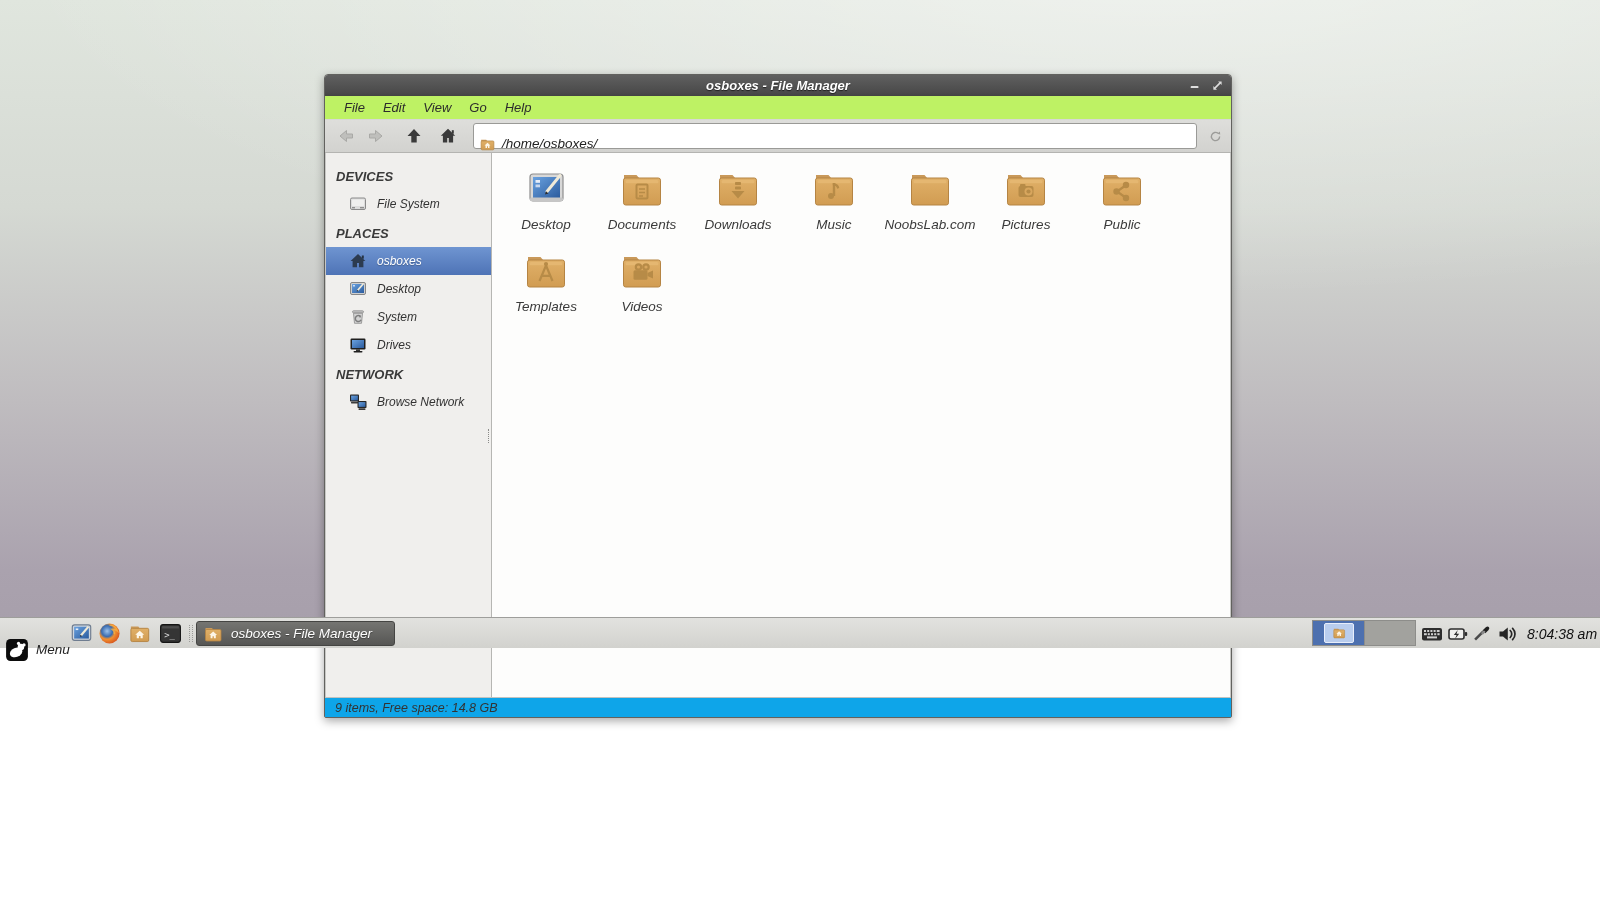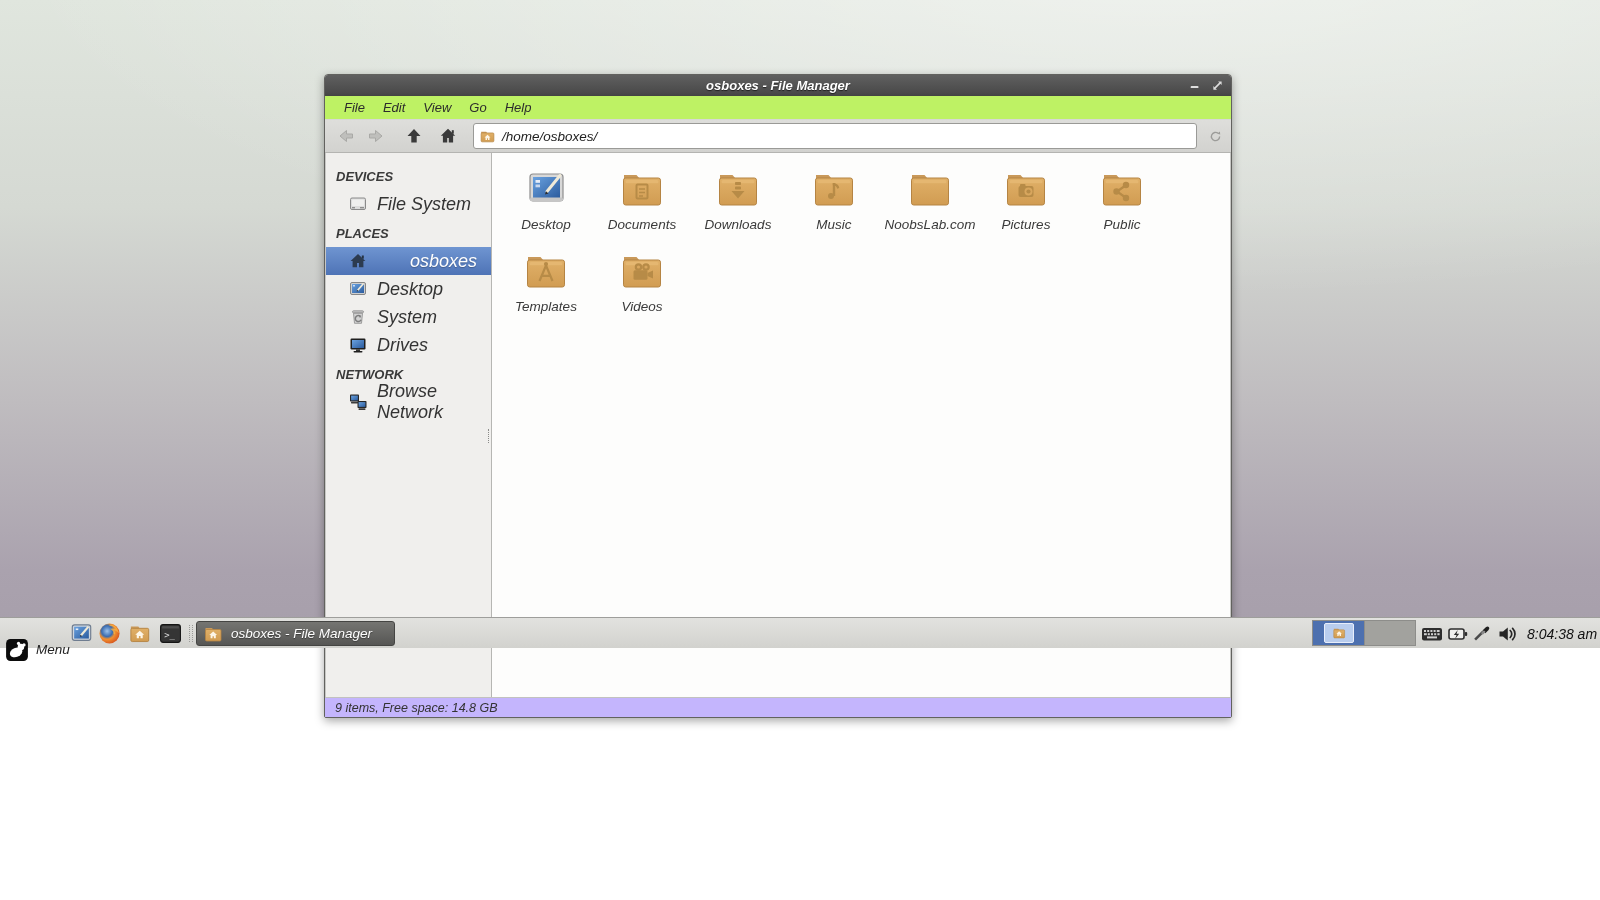--- a/index.html
+++ b/index.html
@@ -29,41 +29,41 @@
   .winbtn { width:16px; height:16px; display:flex; align-items:center; justify-content:center; cursor:default; }
 
   .menubar { height:24px; flex:0 0 24px; background:#bef264; border-bottom:1px solid #d8d8d5;
     display:flex; align-items:center; padding-left:10px; }
   .menuitem { font-size:13px; color:#2c2c2c; padding:3px 9px; border-radius:3px; }
 
   .toolbar { height:33px; flex:0 0 33px; background:linear-gradient(180deg,#dededb,#d2d2cf);
     border-bottom:1px solid #b4b4b1; display:flex; align-items:center; padding:0 8px; position:relative; }
   .tbtn { width:26px; height:26px; display:flex; align-items:center; justify-content:center; border-radius:3px; margin-right:4px; }
   .pathentry { flex:1; height:24px; margin-left:8px; margin-right:26px; background:#ffffff;
-    border:1px solid #9a9a97; border-radius:3px; display:flex; align-items:center; padding:12px 5px; }
+    border:1px solid #9a9a97; border-radius:3px; display:flex; align-items:flex-start; padding:12px 5px; }
   .pathtext { font-size:13.5px; color:#222; margin-left:6px; }
   .reload { position:absolute; right:8px; top:9px; }
 
   .winbody { flex:1; display:flex; min-height:0; border-left:1px solid #c7c7c4; border-right:1px solid #c7c7c4; }
   .sidebar { width:166px; flex:0 0 166px; background:#f0efed; border-right:1px solid #b6b6b3; position:relative; padding-top:8px; }
   .sideheader { font-size:13px; font-weight:bold; color:#3a3a3a; padding:8px 0 6px 10px; }
-  .siderow { height:28px; display:flex; align-items:center; padding-left:22px; font-size:18px; color:#333; }
+  .siderow { height:28px; display:flex; align-items:center; padding-left:22px; font-size:12px; color:#333; }
   .siderow .sicon { width:20px; height:20px; margin-right:9px; display:flex; align-items:center; justify-content:center; }
   .siderow.selected { background:linear-gradient(180deg,#6f95d1,#4e73b6); color:#fff;
-    text-shadow:0 1px 1px rgba(0,0,0,.25);gap:33px; }
+    text-shadow:0 1px 1px rgba(0,0,0,.25); }
   .splitter-handle { position:absolute; left:-4px; top:276px; width:3px; height:14px;
     border-left:1px dotted #8a8a88; }
 
   .files { flex:1; background:#fdfdfc; padding:12px 0 0 6px; display:flex; flex-wrap:wrap;
     align-content:flex-start; position:relative; }
   .fitem { width:96px; height:82px; display:flex; flex-direction:column; align-items:center; margin-bottom:0; }
   .fitem .ficon { width:48px; height:48px; }
   .fitem .flabel { margin-top:5px; font-size:13.5px; color:#3a3a3a; text-align:center; line-height:1.1; }
 
-  .statusbar { height:20px; flex:0 0 20px; background:#c4b5fd; border-top:1px solid #c2c2bf;
+  .statusbar { height:20px; flex:0 0 20px; background:#0ea5e9; border-top:1px solid #c2c2bf;
     display:flex; align-items:center; padding-left:10px; font-size:12.5px; color:#333; }
 
   
   .taskbar { position:absolute; left:0; bottom:0; width:1600px; height:31px;
     background:linear-gradient(180deg,#e2e2df,#d2d2ce); border-top:1px solid #9e9e9b; }
   .menu-button { position:absolute; left:2px; top:2px; height:27px; display:flex; align-items:center;
     padding:0 6px 0 3px; border-radius:3px;margin-top:16px; }
   .menu-label { font-size:13.5px; color:#222; margin-left:7px; }
   .launcher { position:absolute; top:4px; width:23px; height:23px; display:flex; align-items:center; justify-content:center; }
   .tb-handle { position:absolute; left:189px; top:7px; height:17px; width:4px;

